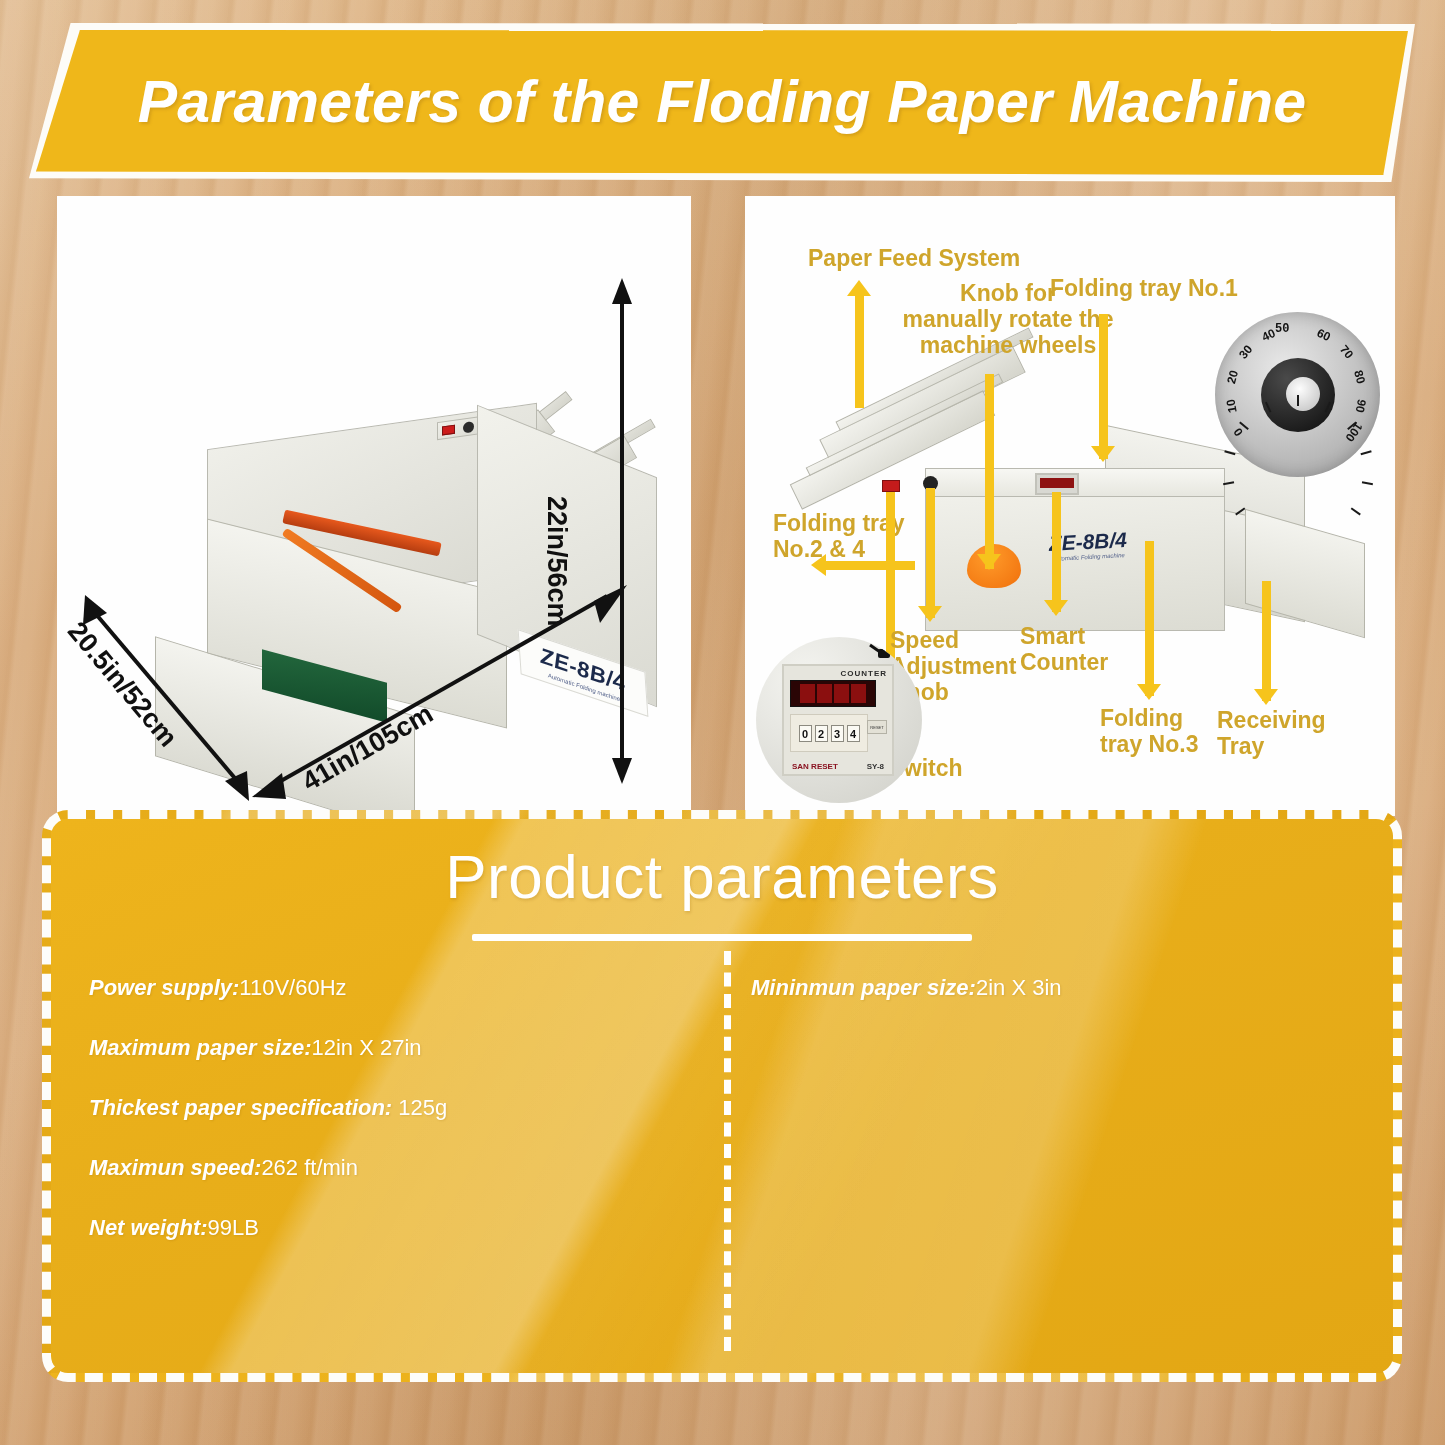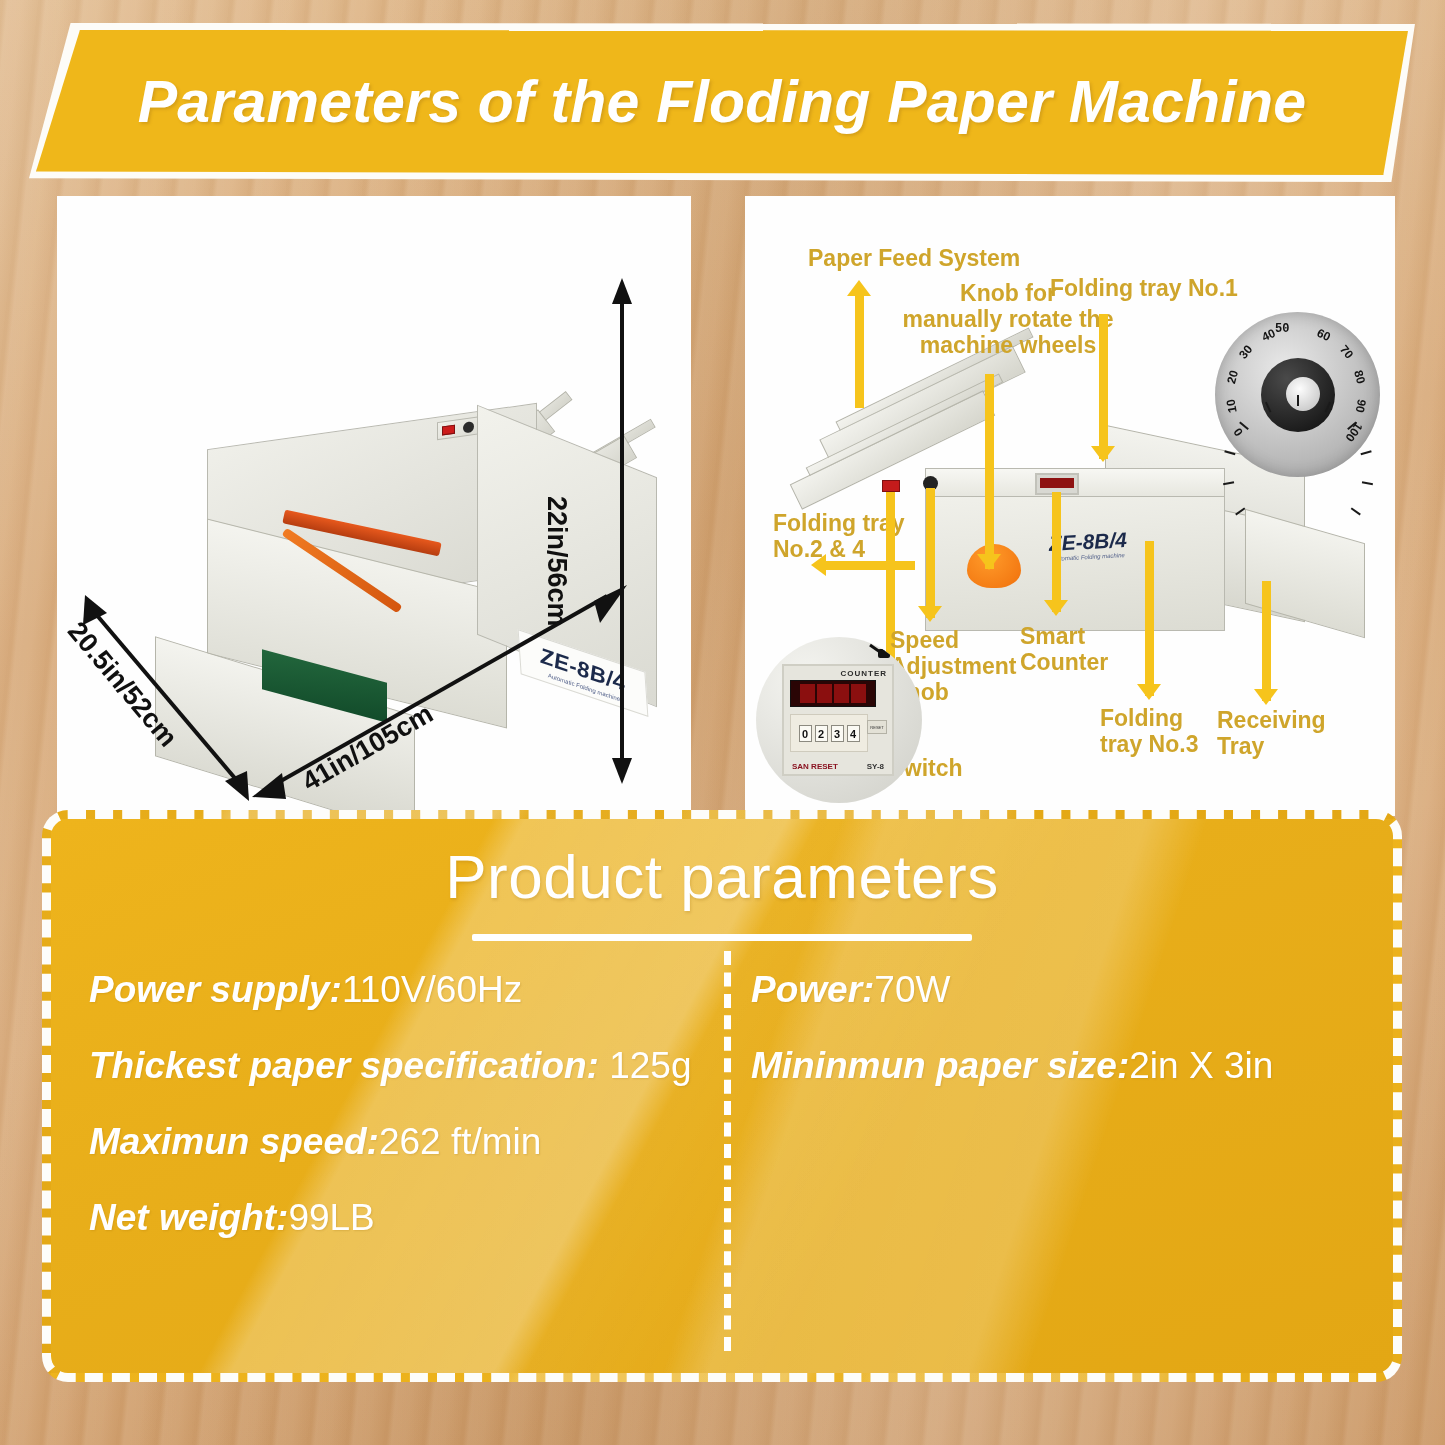--- a/index.html
+++ b/index.html
@@ -167,22 +167,22 @@
     font-size:62px; color:#ffffff; letter-spacing:.5px;
     text-shadow:1px 2px 3px rgba(150,100,10,.22);
   }
   #params-rule{ position:absolute; left:50%; transform:translateX(-50%); top:115px;
                 width:500px; height:7px; background:#ffffff; border-radius:2px; }
   #params-div{ position:absolute; left:673px; top:132px; width:0; height:400px;
                border-left:7px dashed #ffffff; }
   .pcol{ position:absolute; top:150px; }
   #pcol-left{ left:38px; width:630px; }
   #pcol-right{ left:700px; width:620px; }
-  .prow{ font-size:37px; font-style:italic; color:#ffffff; margin-bottom:34px;
-         white-space:nowrap; text-shadow:1px 1px 2px rgba(150,100,10,.20); }
+  .prow{ font-size:22px; font-style:italic; color:#ffffff; margin-bottom:34px;
+         white-space:nowrap; text-shadow:1px 1px 2px rgba(150,100,10,.20);margin-top:6px; }
   .prow b{ font-weight:bold; }
   .prow span{ font-weight:normal; font-style:normal; }
 </style>
 </head>
 <body>
 
 <div class="banner-wrap">
   <div class="banner-border"></div>
   <div class="banner"></div>
   <div class="banner-title">Parameters of the Floding Paper Machine</div>
@@ -380,21 +380,21 @@
     <rect x="10" y="6" width="12" height="9" rx="2" fill="#111"></rect>
   </svg>
 </div>
 
 <div id="params">
   <div id="params-title">Product parameters</div>
   <div id="params-rule"></div>
   <div id="params-div"></div>
   <div class="pcol" id="pcol-left">
       <div class="prow"><b>Power supply:</b><span>110V/60Hz</span></div>
+      <div class="prow"><b>Maximum paper size:</b><span>12in X 27in</span></div>
       <div class="prow"><b>Thickest paper specification: </b><span>125g</span></div>
       <div class="prow"><b>Maximun speed:</b><span>262 ft/min</span></div>
       <div class="prow"><b>Net weight:</b><span>99LB</span></div>
     </div>
   <div class="pcol" id="pcol-right">
-      <div class="prow"><b>Power:</b><span>70W</span></div>
       <div class="prow"><b>Mininmun paper size:</b><span>2in X 3in</span></div>
     </div>
 </div>
 
 </body></html>

